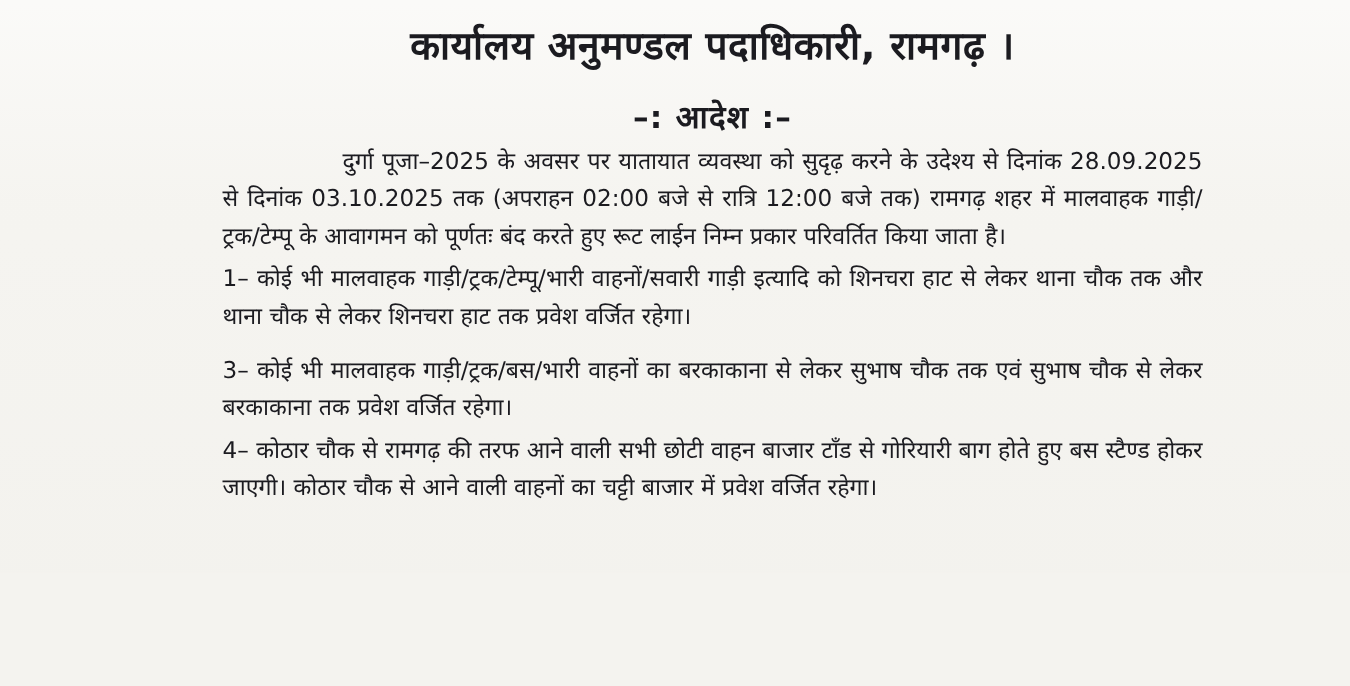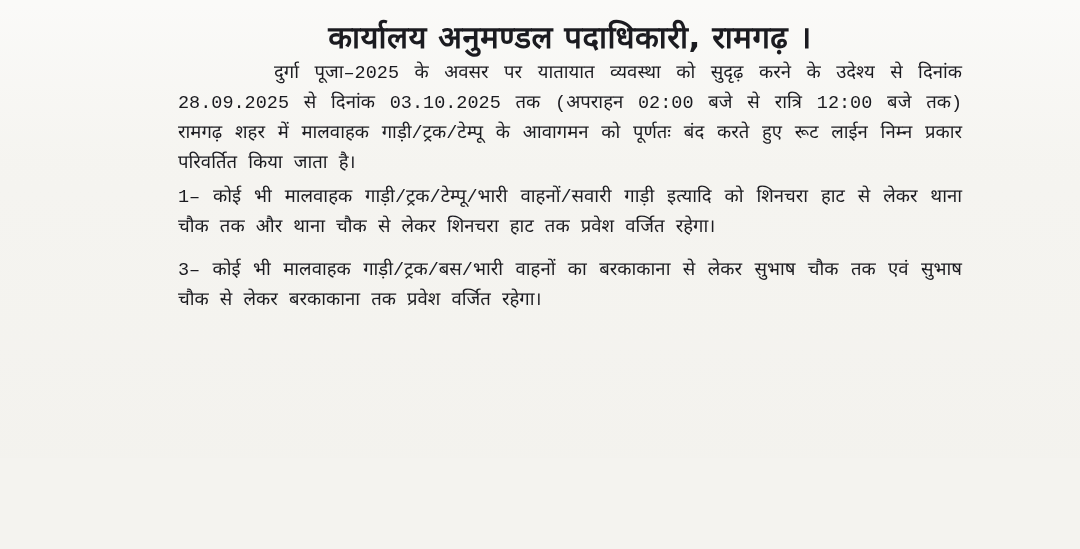--- a/index.html
+++ b/index.html
@@ -51,40 +51,41 @@
   .body-text {
     text-align: justify;
     text-justify: inter-word;
     font-size: 18.5px;
     line-height: 1.62;
     margin: 0;
   }
   .para {
     margin: 0 0 4px 0;
     text-align: justify;
-    font-family: Liberation Mono, monospace;
   }
   .para.intro {
     text-indent: 96px;
   }
   .para.gap {
     margin-top: 13px;
   }
   .clipped-last {
     margin-bottom: 0;
   }
 </style>
 </head>
 <body>
 
 <div class="page">
 
   <div class="header-block">
     <div class="office-title">कार्यालय अनुमण्डल पदाधिकारी, रामगढ़ ।</div>
+    <div class="order-heading">–: आदेश :–</div>
   </div>
 
   <div class="body-text">
     <p class="para intro">दुर्गा पूजा–2025 के अवसर पर यातायात व्यवस्था को सुदृढ़ करने के उदेश्य से दिनांक 28.09.2025 से दिनांक 03.10.2025 तक (अपराहन 02:00 बजे से रात्रि 12:00 बजे तक) रामगढ़ शहर में मालवाहक गाड़ी/ट्रक/टेम्पू के आवागमन को पूर्णतः बंद करते हुए रूट लाईन निम्न प्रकार परिवर्तित किया जाता है।</p>
     <p class="para">1– कोई भी मालवाहक गाड़ी/ट्रक/टेम्पू/भारी वाहनों/सवारी गाड़ी इत्यादि को शिनचरा हाट से लेकर थाना चौक तक और थाना चौक से लेकर शिनचरा हाट तक प्रवेश वर्जित रहेगा।</p>
     <p class="para gap">3– कोई भी मालवाहक गाड़ी/ट्रक/बस/भारी वाहनों का बरकाकाना से लेकर सुभाष चौक तक एवं सुभाष चौक से लेकर बरकाकाना तक प्रवेश वर्जित रहेगा।</p>
+    <p class="para clipped-last">4– कोठार चौक से रामगढ़ की तरफ आने वाली सभी छोटी वाहन बाजार टाँड से गोरियारी बाग होते हुए बस स्टैण्ड होकर जाएगी। कोठार चौक से आने वाली वाहनों का चट्टी बाजार में प्रवेश वर्जित रहेगा।</p>
   </div>
 
 </div>
 
 </body></html>

